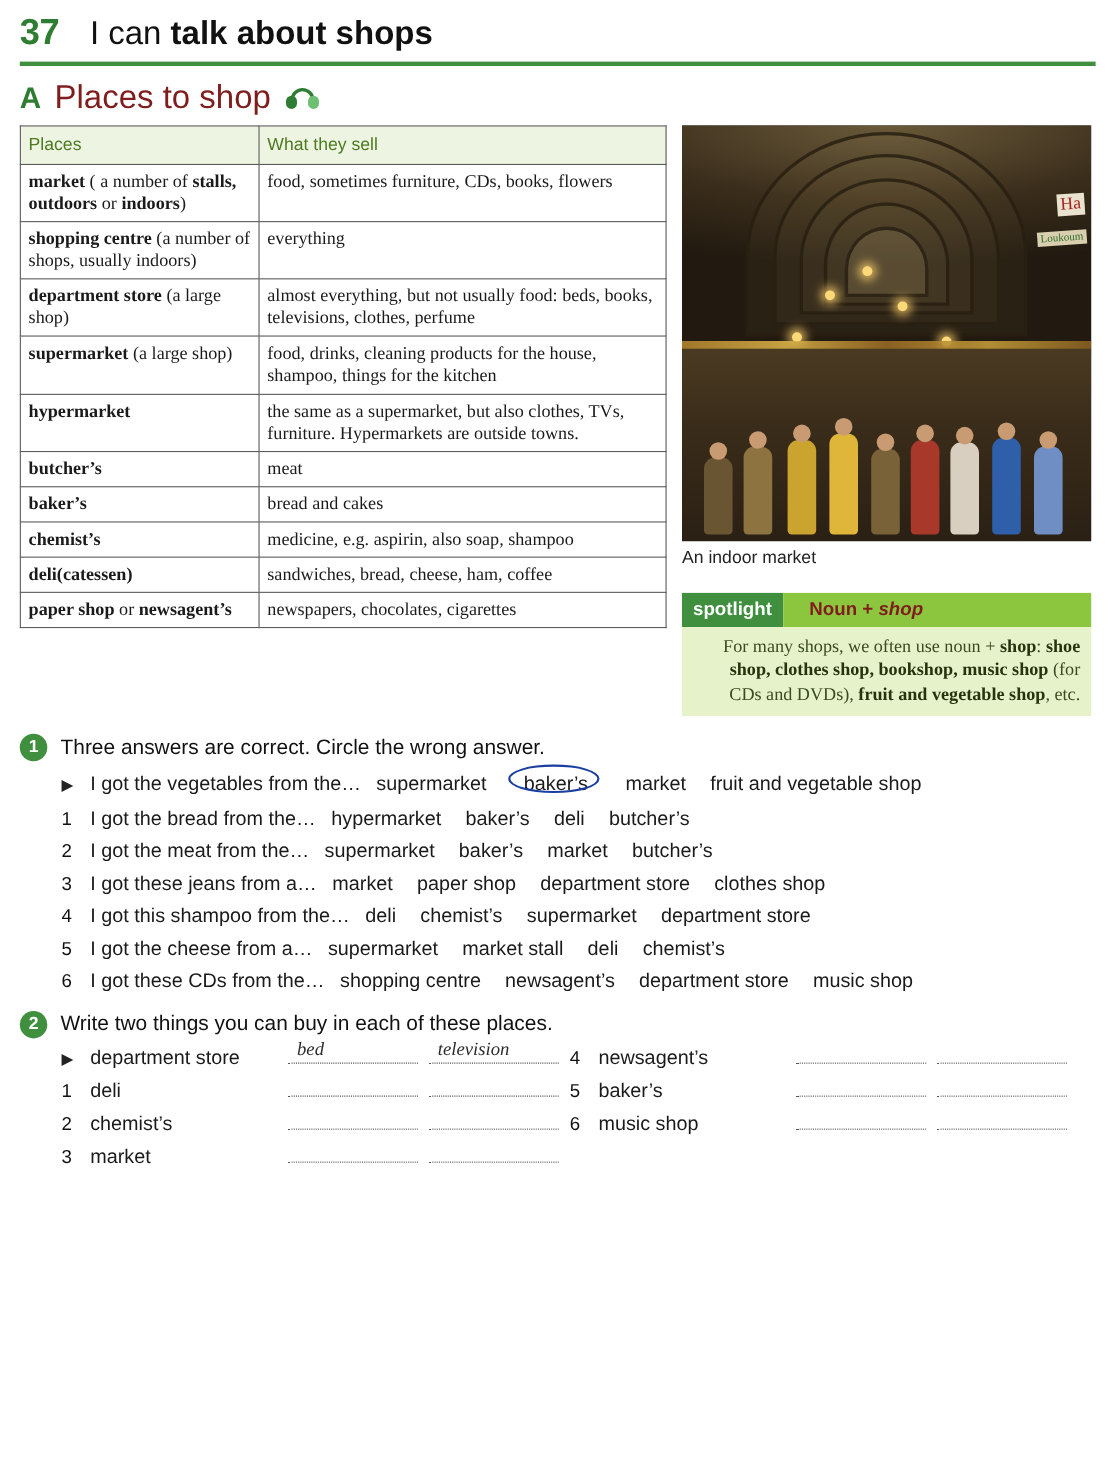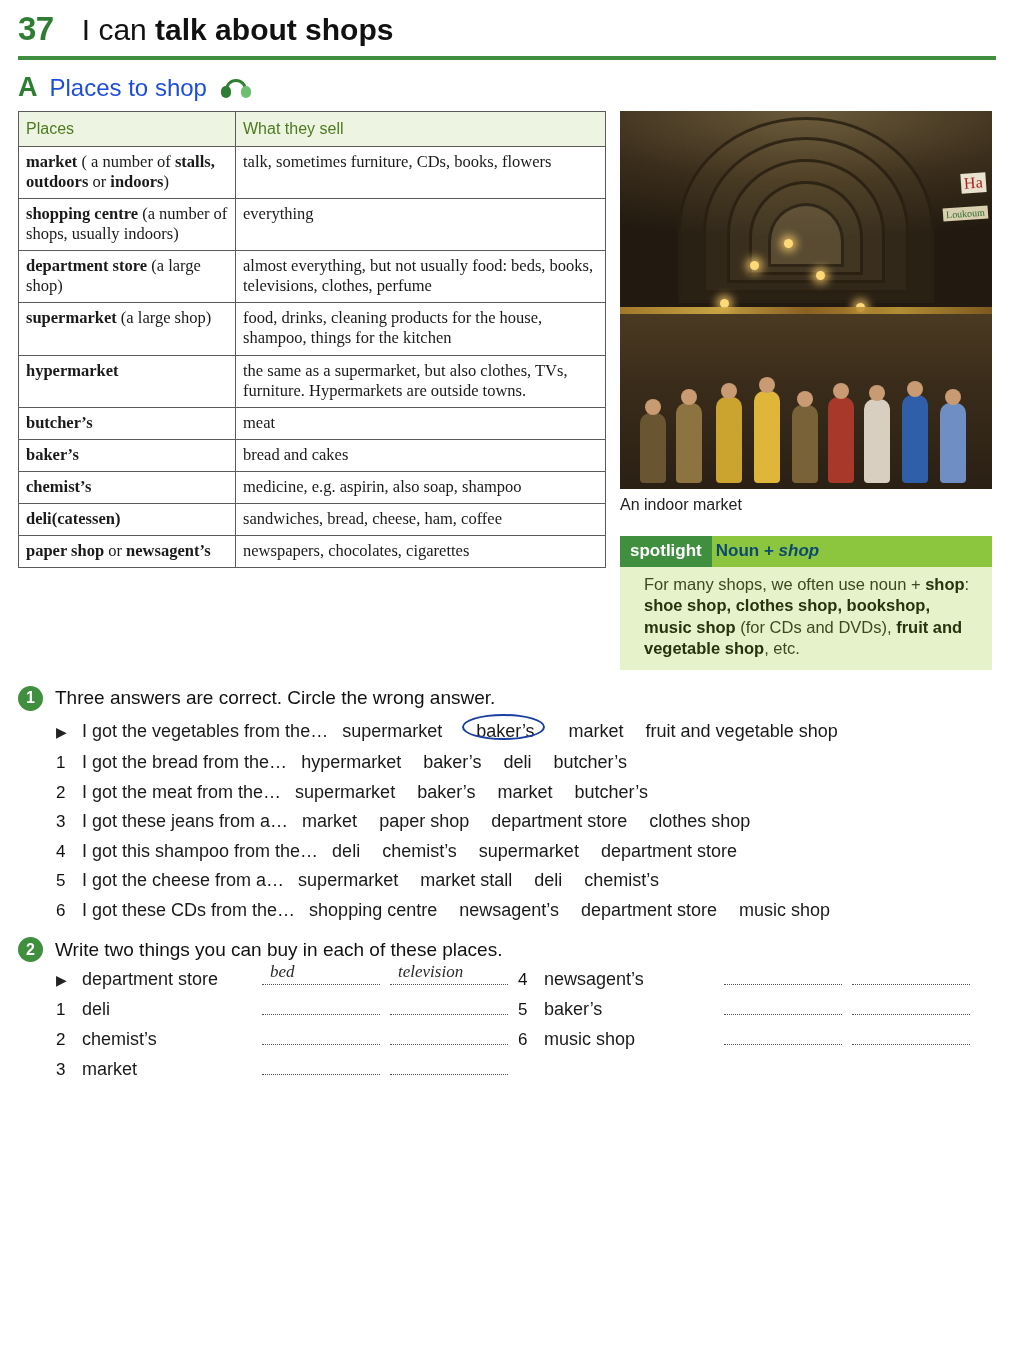--- a/index.html
+++ b/index.html
@@ -54,22 +54,22 @@
     align-items: center;
     padding: 12px 0 8px 18px;
   }
   .section-letter {
     color: #2f7d32;
     font-size: 27px;
     font-weight: bold;
     margin-right: 12px;
   }
   .section-title {
-    font-size: 24px;
-    color: #1d4ed8;
+    font-size: 30px;
+    color: #7f1d1d;
   }
   .headphone-icon {
     margin-left: 12px;
     display: inline-block;
     position: relative;
     width: 34px;
     height: 22px;
   }
   .headphone-icon .band {
     position: absolute;
@@ -218,35 +218,36 @@
   .spot-label {
     background: #3f8f3f;
     color: #ffffff;
     font-weight: bold;
     font-size: 17px;
     padding: 5px 10px;
     font-family: "Liberation Sans", sans-serif;
   }
   .spot-topic {
     background: #8cc63e;
-    color: #0c4a6e;
+    color: #7f1d1d;
     font-weight: bold;
     font-size: 17px;
-    padding: 5px 4px;
+    padding: 5px 24px;
     flex: 1;
     font-family: "Liberation Sans", sans-serif;
   }
   .spot-topic i { font-style: italic; }
   .spot-body {
     background: #e6f2c9;
-    font-family: Liberation Sans, sans-serif;
+    font-family: Liberation Serif, serif;
     font-size: 16.5px;
     line-height: 1.3;
     padding: 7px 10px 10px 24px;
     color: #3a4a21;
+    text-align: right;
   }
   .spot-body b { color: #25340f; }
 
   
   .exercise { padding: 0 18px; margin-top: 16px; }
   .ex-head {
     display: flex;
     align-items: center;
     margin-bottom: 7px;
   }
@@ -365,21 +366,21 @@
       <div class="table-wrap">
         <table class="shops">
           <tbody>
               <tr>
             <th class="col1">Places</th>
             <th>What they sell</th>
           </tr>
 
           <tr>
             <td class="col1"><b>market</b><span class="thin"> ( a number of </span><b>stalls, outdoors</b><span class="thin"> or </span><b>indoors</b><span class="thin">)</span></td>
-            <td>talk, sometimes furniture, CDs, books, flowers</td>
+            <td>food, sometimes furniture, CDs, books, flowers</td>
           </tr>
           <tr>
             <td class="col1"><b>shopping centre</b><span class="thin"> (a number of shops, usually indoors)</span></td>
             <td>everything</td>
           </tr>
           <tr>
             <td class="col1"><b>department store</b><span class="thin"> (a large shop)</span></td>
             <td>almost everything, but not usually food: beds, books, televisions, clothes, perfume</td>
           </tr>
           <tr>

